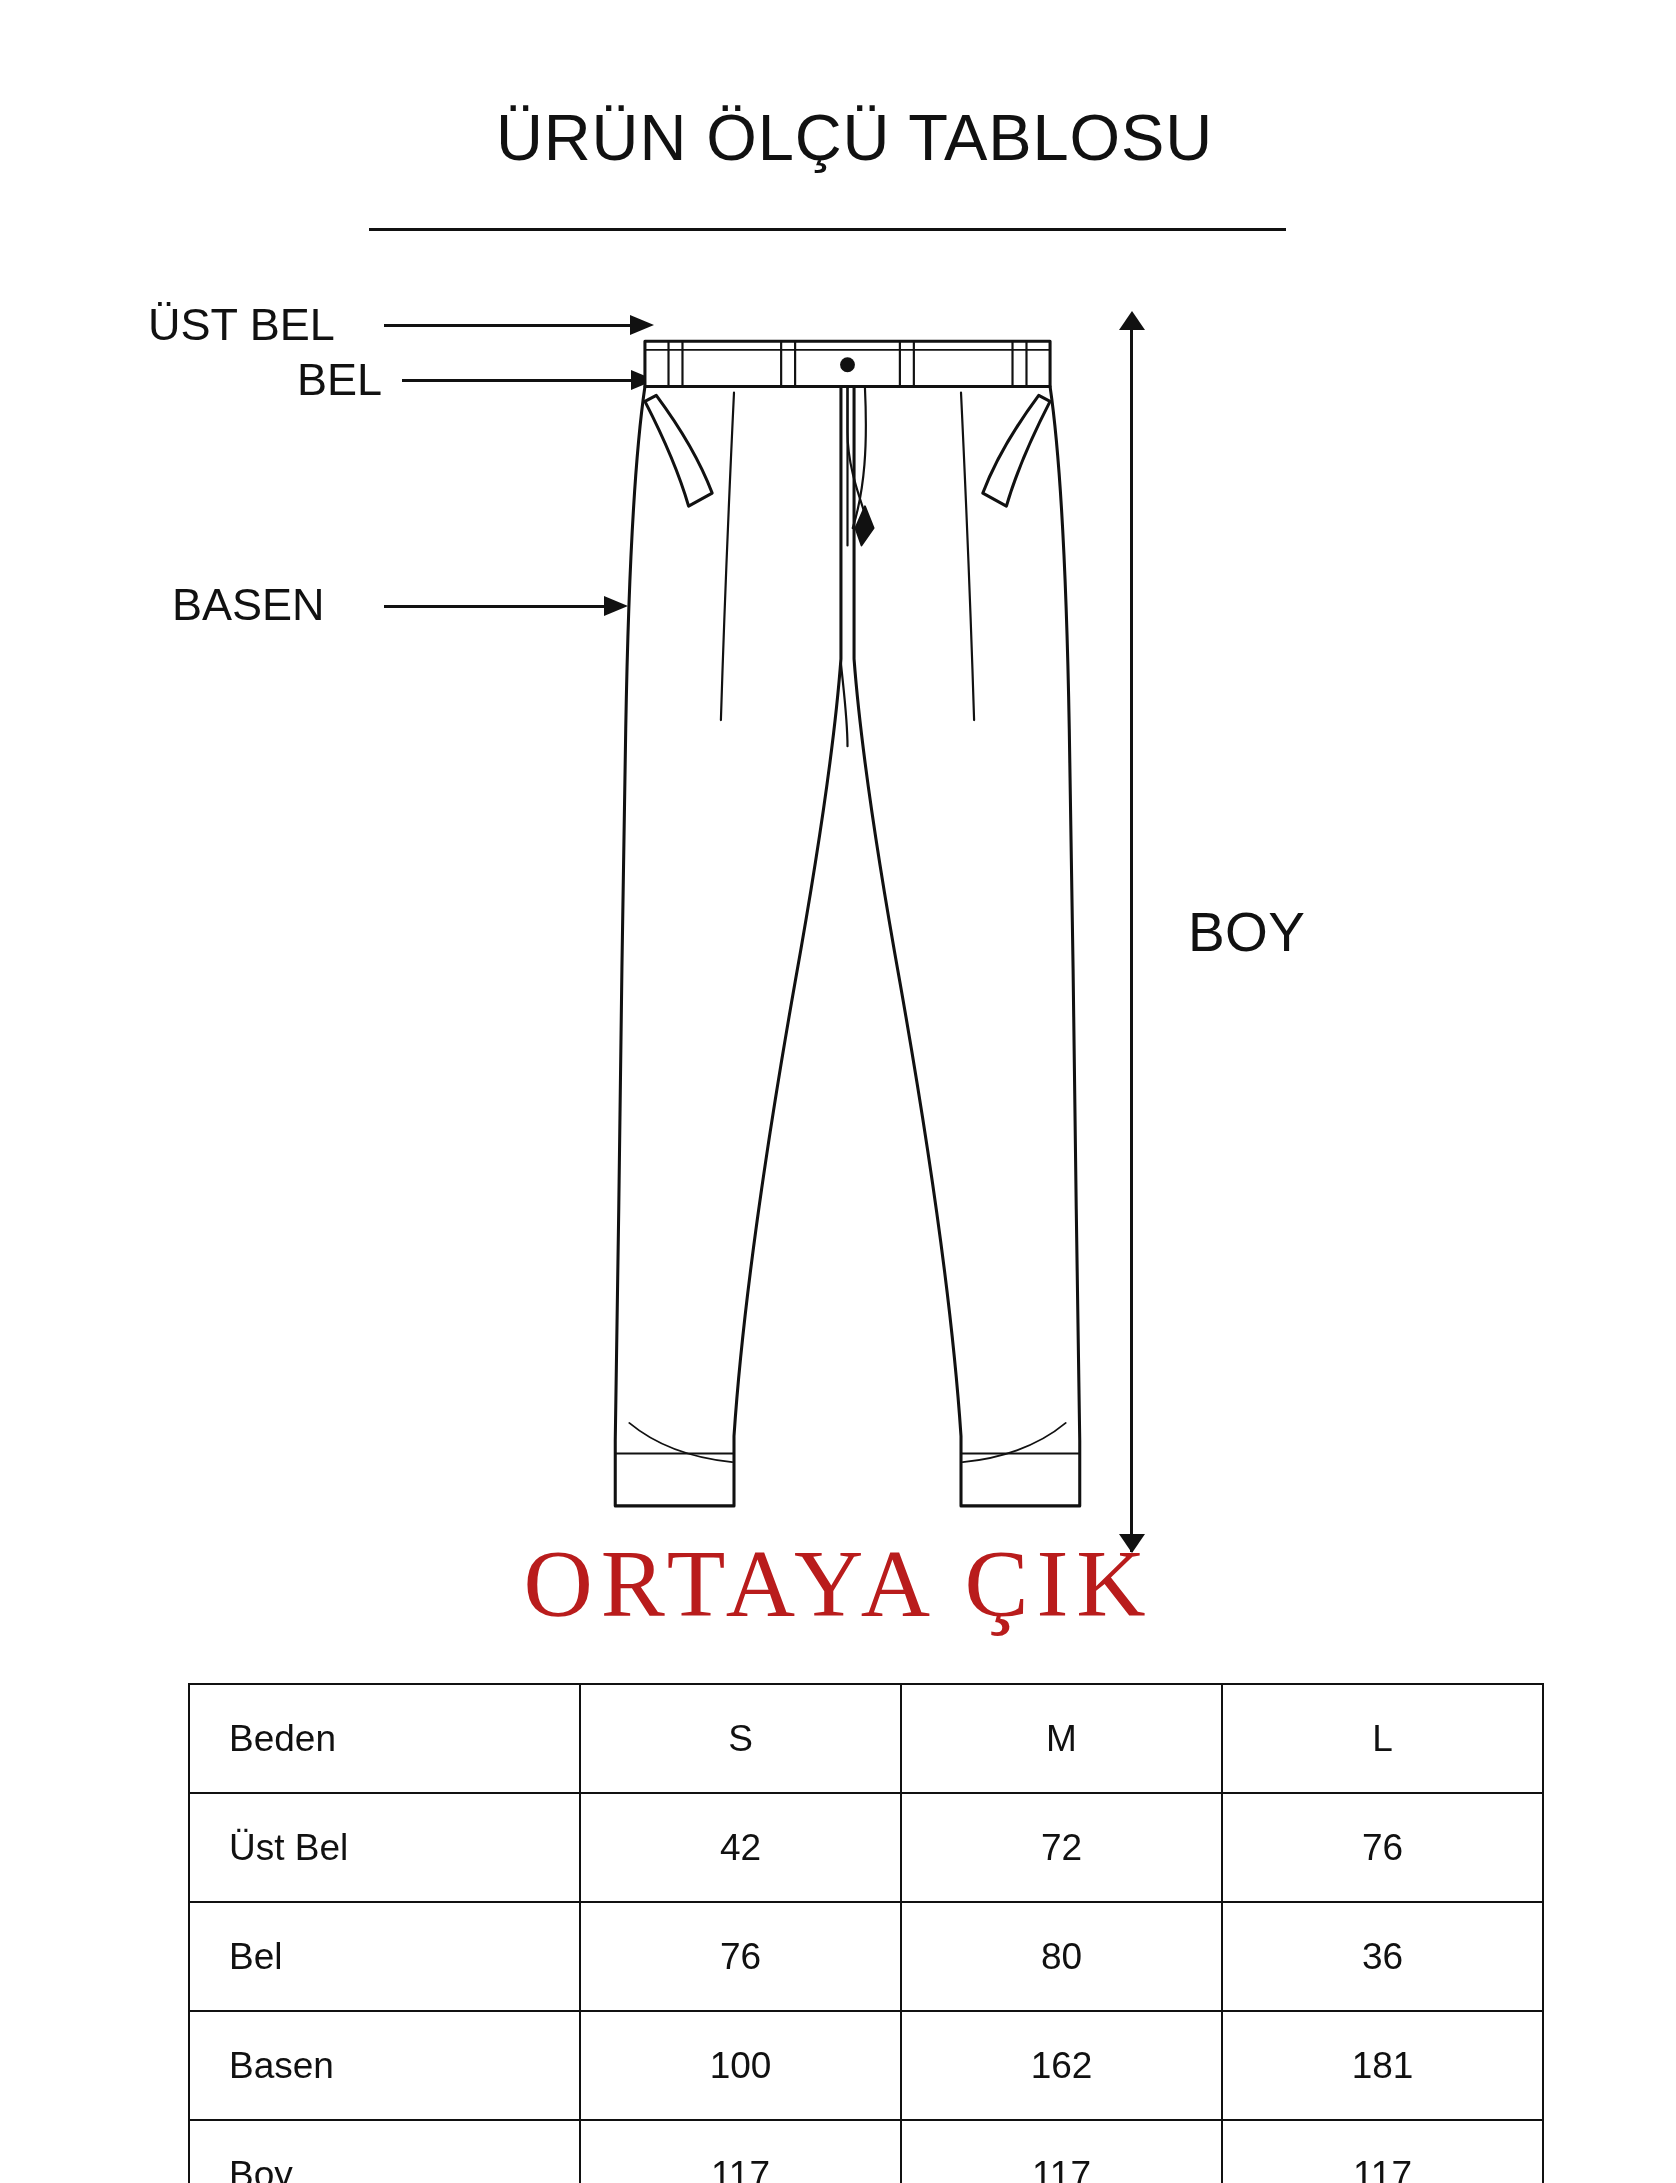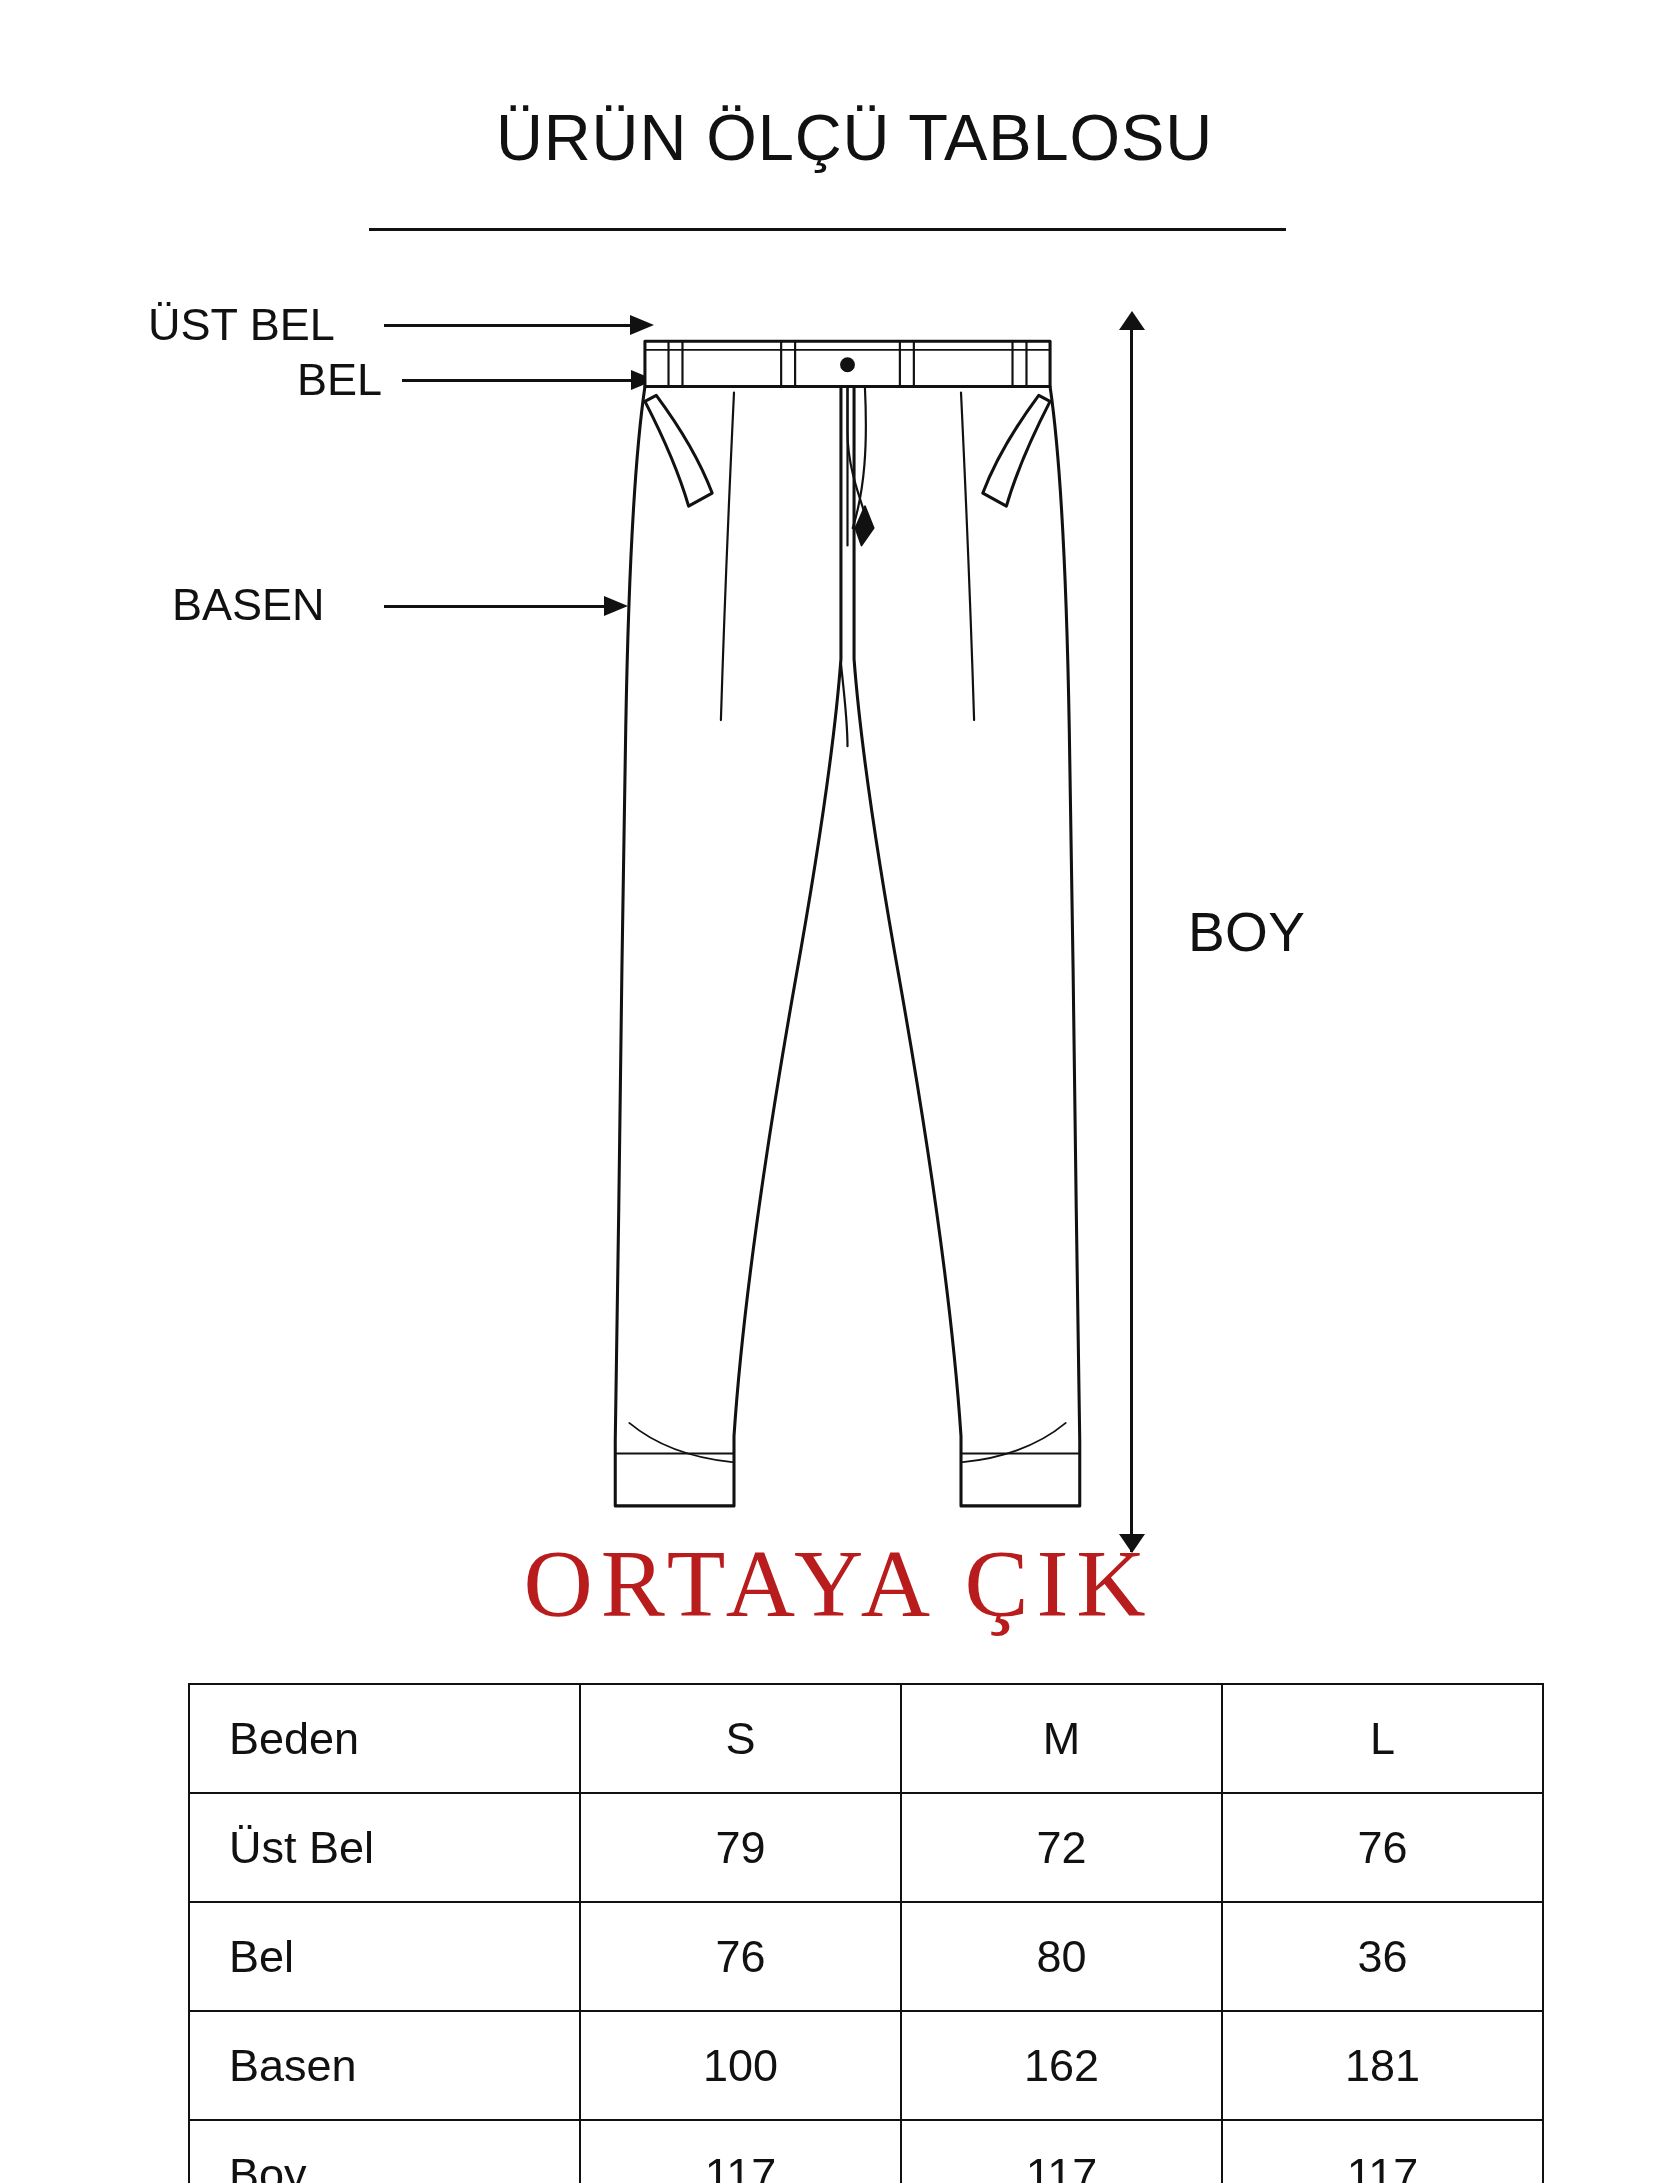--- a/index.html
+++ b/index.html
@@ -153,21 +153,21 @@
     width: 1302px;
   }
   table.size-table {
     border-collapse: collapse;
     width: 1302px;
     table-layout: fixed;
   }
   table.size-table td {
     border: 2.6px solid #111111;
     height: 105px;
-    font-size: 45px;
+    font-size: 37px;
     color: #111111;
     font-weight: 400;
   }
   table.size-table td.label {
     text-align: left;
     padding-left: 39px;
     width: 349px;
   }
   table.size-table td.val {
     text-align: center;
@@ -275,21 +275,21 @@
     <table class="size-table">
       <tbody>
         <tr>
           <td class="label">Beden</td>
           <td class="val">S</td>
           <td class="val">M</td>
           <td class="val">L</td>
         </tr>
         <tr>
           <td class="label">Üst Bel</td>
-          <td class="val">79</td>
+          <td class="val">42</td>
           <td class="val">72</td>
           <td class="val">76</td>
         </tr>
         <tr>
           <td class="label">Bel</td>
           <td class="val">76</td>
           <td class="val">80</td>
           <td class="val">36</td>
         </tr>
         <tr>

